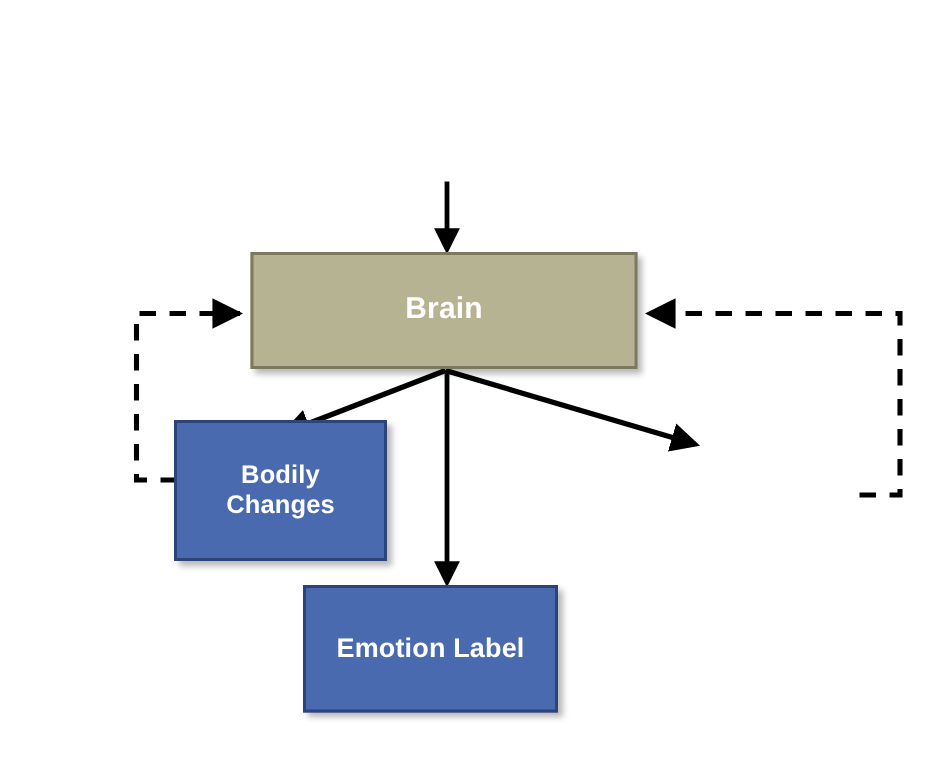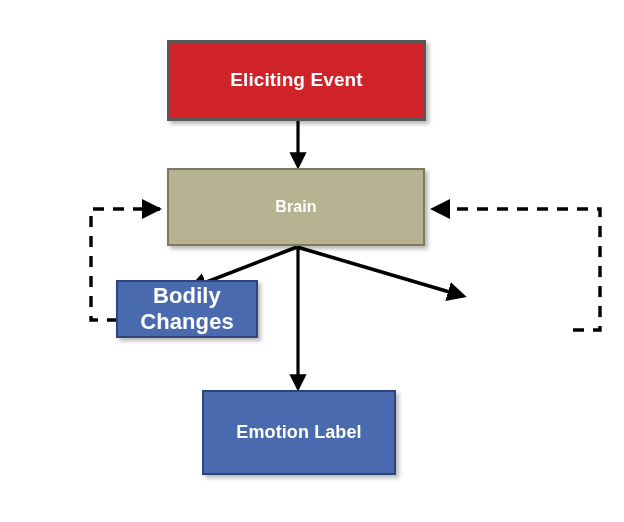--- a/index.html
+++ b/index.html
@@ -34,36 +34,36 @@
   #node-eliciting-event {
     left: 167px; top: 40px; width: 259px; height: 81px;
     background: #cf2229;
     border: 3px solid #595959;
     font-size: 19px;
   }
   #node-brain {
     left: 167px; top: 168px; width: 258px; height: 78px;
     background: #b5b391;
     border: 2px solid #7c7a5e;
-    font-size: 16px;
+    font-size: 20px;
   }
   #node-bodily-changes {
-    left: 116px; top: 280px; width: 142px; height: 58px;
+    left: 116px; top: 280px; width: 142px; height: 94px;
     background: #4a6aaf;
     border: 2px solid #2e4378;
-    font-size: 22px;
+    font-size: 17px;
   }
   #node-behavior-change {
     left: 343px; top: 288px; width: 232px; height: 84px;
     background: #4a6aaf;
     border: 2px solid #2e4378;
     font-size: 18px;
   }
   #node-emotion-label {
-    left: 202px; top: 390px; width: 194px; height: 85px;
+    left: 202px; top: 390px; width: 170px; height: 85px;
     background: #4a6aaf;
     border: 2px solid #2e4378;
     font-size: 18px;
   }
 
   #edges {
     position: absolute;
     left: 0; top: 0;
     width: 624px; height: 522px;
     z-index: 2;
@@ -85,23 +85,20 @@
       <marker id="arrow-dash" viewBox="0 0 10 10" refX="9" refY="5" markerWidth="6" markerHeight="6" orient="auto-start-reverse">
         <path d="M 0 0 L 10 5 L 0 10 z" fill="#000000"></path>
       </marker>
     </defs>
 
     <path d="M 118 320 L 91 320 L 91 209 L 160 209" fill="none" stroke="#000000" stroke-width="3.4" stroke-dasharray="11 9" marker-end="url(#arrow-dash)"></path>
 
     <path d="M 573 330 L 600 330 L 600 209 L 432 209" fill="none" stroke="#000000" stroke-width="3.4" stroke-dasharray="11 9" marker-end="url(#arrow-dash)"></path>
   </svg>
 
-  <div class="node" id="node-eliciting-event">
-    <span class="node-label">Eliciting Event</span>
-  </div>
 
   <div class="node" id="node-brain">
     <span class="node-label">Brain</span>
   </div>
 
   <div class="node" id="node-bodily-changes">
     <span class="node-label">Bodily
 Changes</span>
   </div>
 

